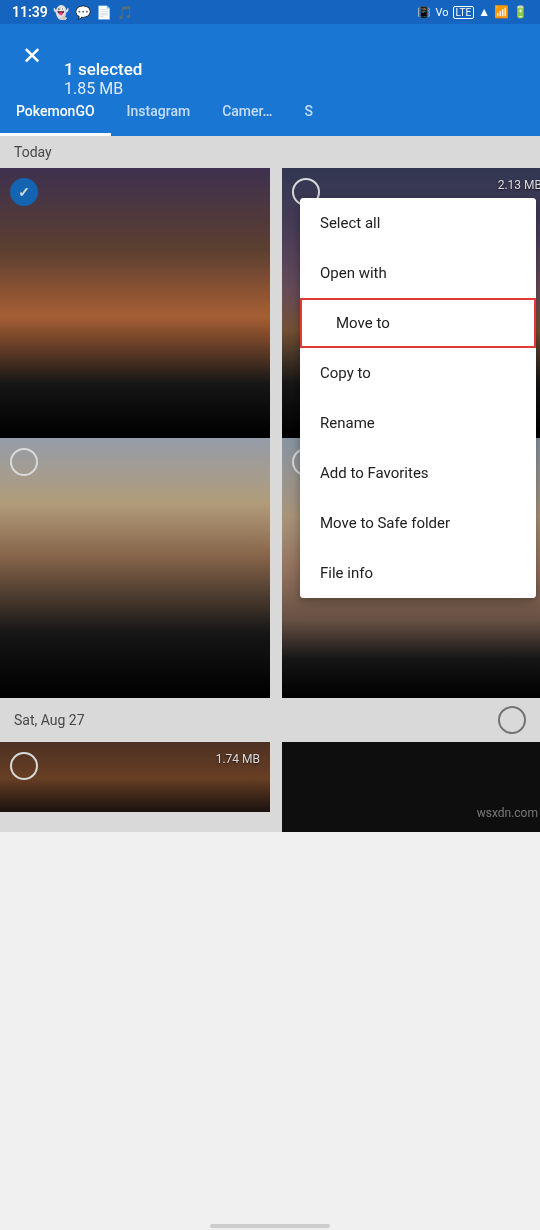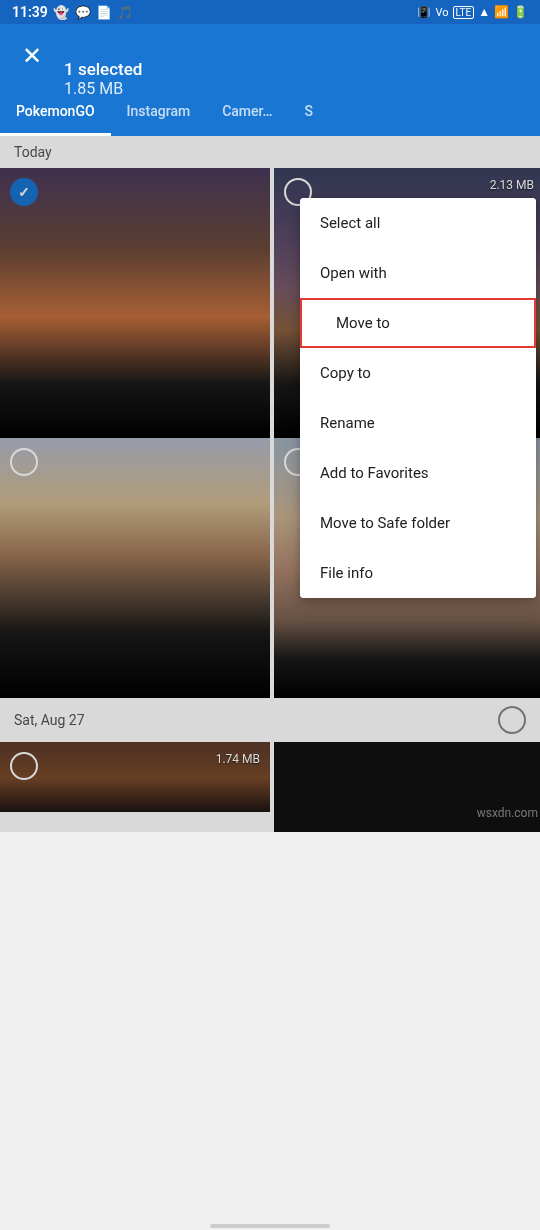--- a/index.html
+++ b/index.html
@@ -117,21 +117,21 @@
       padding: 8px 14px;
       font-size: 14px;
       color: #555;
       background: #fff;
     }
 
     
     .photo-grid {
       display: grid;
       grid-template-columns: 270px 270px;
-      gap: 4px;
+      gap: 12px;
     }
 
     .photo-cell {
       position: relative;
       overflow: hidden;
     }
 
     
     .photo-sky-1 {
       width: 270px;

